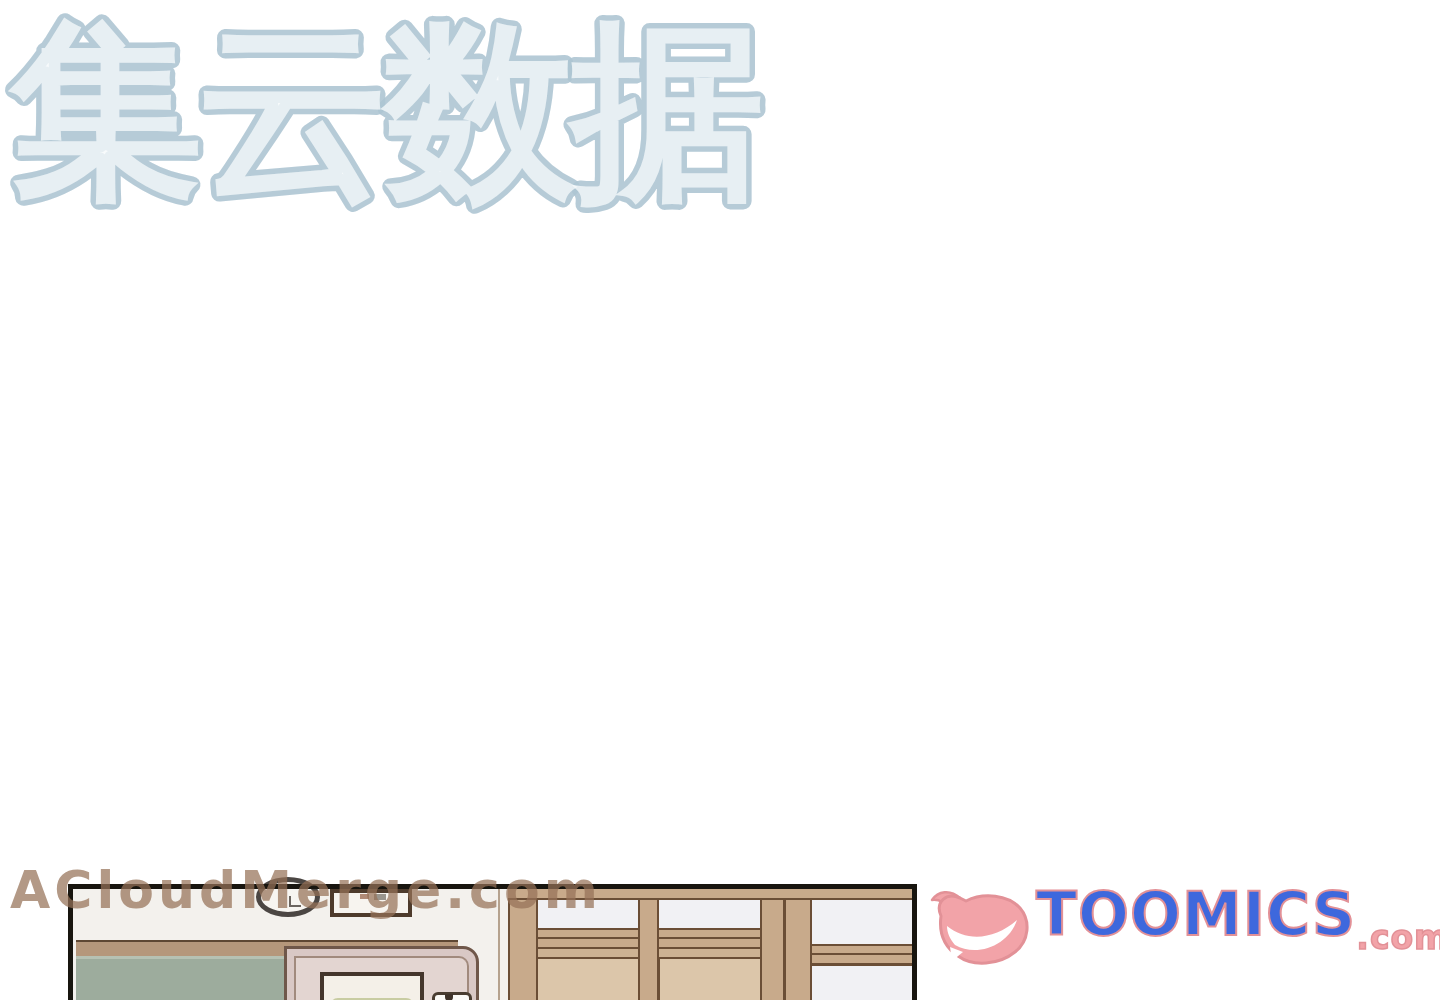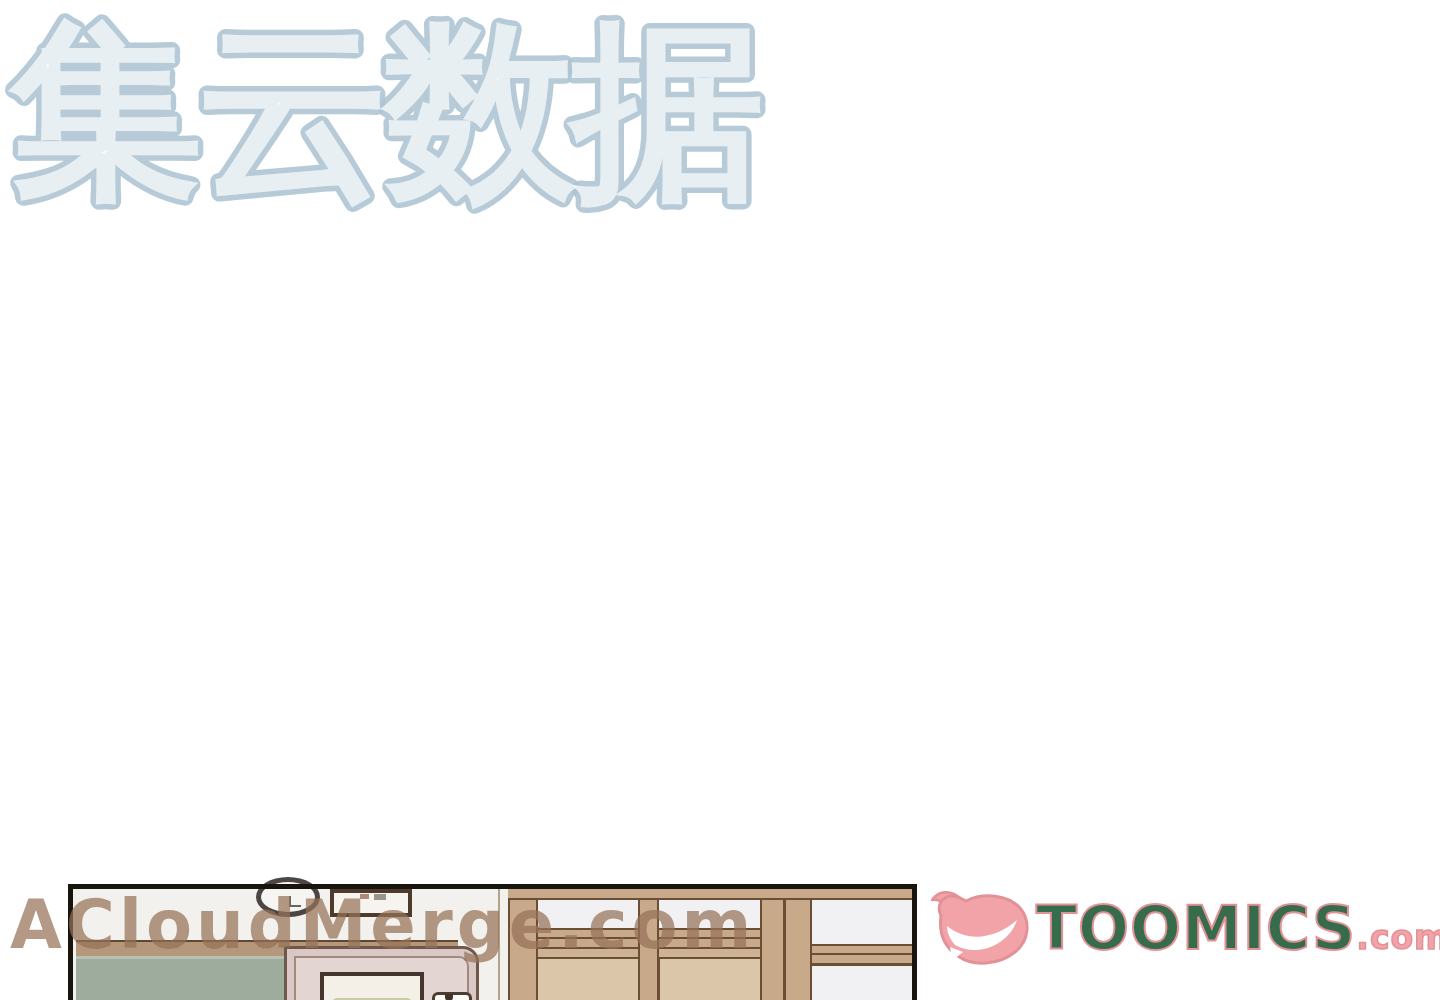--- a/index.html
+++ b/index.html
@@ -12,22 +12,22 @@
 
   
   #cjk-wm{left:0;top:695;width:820px;height:310px;z-index:40;pointer-events:none;filter:blur(0.4px);}
   #cjk-wm text{
     font-family:"DejaVu Sans","Liberation Sans",sans-serif;
     font-weight:bold;
   }
 
   
   #site-wm{
-    left:10px;top:886px;width:780px;z-index:41;pointer-events:none;
-    font-size:67px;font-weight:bold;letter-spacing:4px;
+    left:10px;top:860px;width:780px;z-index:41;pointer-events:none;
+    font-size:52px;font-weight:bold;letter-spacing:4px;
     color:rgba(150,114,88,0.72);
     filter:blur(0.5px);
     white-space:nowrap;
   }
 
   
   #panel{left:68px;top:870px;width:849px;height:130px;z-index:5;filter:blur(0.3px);}
   #panel-border{left:0;top:14px;width:849px;height:150px;border:5px solid #18150f;z-index:30;pointer-events:none;}
   #wall{left:5px;top:19px;width:839px;height:111px;background:#f3f1ed;z-index:1;}
 
@@ -79,23 +79,23 @@
   #stile-2{left:130px;width:17px;}
   #stile-3{left:252px;width:48px;
     background:linear-gradient(90deg,#c8aa8b 0 21px,#6b4e36 21px 24px,#c8aa8b 24px 48px);}
   #door-top-band{position:absolute;left:0;top:0;width:409px;height:9px;background:#c8aa8b;border-bottom:2px solid #6b4e36;}
 
   
   #brand-logo{left:930px;top:884px;width:500px;height:84px;z-index:42;display:flex;align-items:flex-start;
     opacity:0.85;filter:blur(0.4px);pointer-events:none;}
   #mascot{width:100px;height:78px;margin-top:4px;flex:0 0 auto;}
   #brand-text{
-    margin-left:6px;margin-top:14px;
+    margin-left:6px;
     font-size:60px;font-weight:bold;letter-spacing:1px;line-height:1;
-    color:#14532d;-webkit-text-stroke:2px #de7e85;white-space:nowrap;
+    color:#1d4ed8;-webkit-text-stroke:2px #de7e85;white-space:nowrap;
   }
   #brand-suffix{
     font-size:33px;font-weight:bold;letter-spacing:1px;
     color:#f0949a;-webkit-text-stroke:1.5px #de7e85;
   }
 </style>
 </head>
 <body>
 
 <div id="panel" class="abs">

